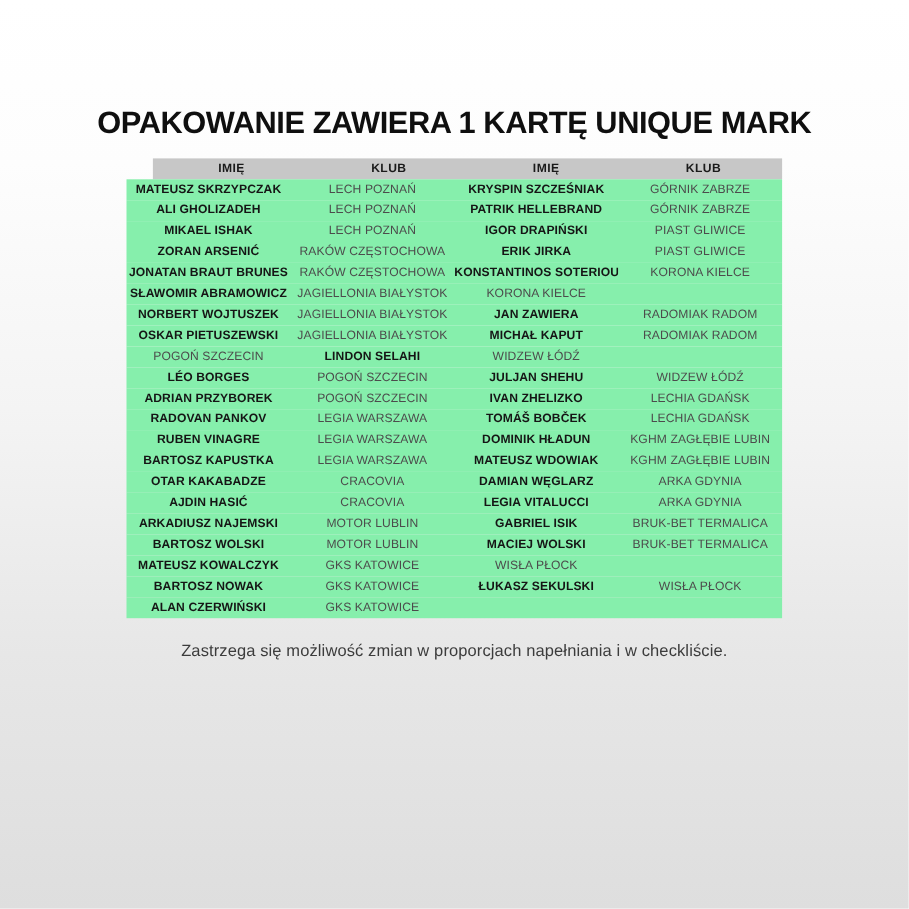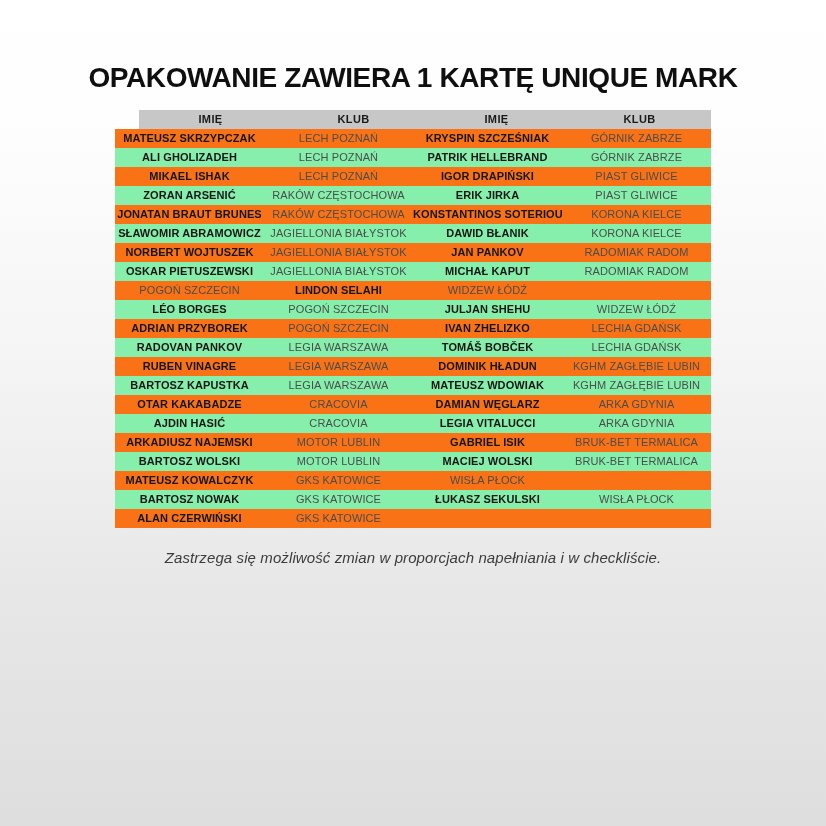--- a/index.html
+++ b/index.html
@@ -14,42 +14,42 @@
     font-family: "Liberation Sans", sans-serif;
     -webkit-font-smoothing: antialiased;
   }
   .page {
     width: 826px;
     height: 826px;
     position: relative;
   }
   .title {
     margin: 0;
-    padding-top: 62px;
+    padding-top: 96px;
     text-align: center;
     font-size: 28px;
     font-weight: bold;
     letter-spacing: -0.4px;
     color: #0f0f0f;
   }
   .table {
     width: 596px;
     margin: 16px auto 0 auto;
   }
   .trow {
     display: grid;
     grid-template-columns: repeat(4, 1fr);
     height: 19px;
     align-items: center;
   }
   .trow.header {
     background: #c7c7c7;
     margin-left: 24px;
   }
-  .trow.odd  { background: #f97316; }
+  .trow.odd  { background: #86efac; }
   .trow.even { background: #86efac; }
   .cell {
     text-align: center;
     font-size: 11px;
     line-height: 19px;
     white-space: nowrap;
     overflow: hidden;
     letter-spacing: 0.1px;
   }
   .cell.head {
@@ -63,21 +63,20 @@
   }
   .cell.club {
     font-weight: normal;
     color: #4c4c4c;
   }
   .disclaimer {
     margin: 0;
     padding-top: 21px;
     text-align: center;
     font-size: 15px;
-    font-style: italic;
     color: #3c3c3c;
     letter-spacing: 0.1px;
   }
 </style>
 </head>
 <body>
 
 <div class="page">
 
   <h1 class="title">OPAKOWANIE ZAWIERA 1 KARTĘ UNIQUE MARK</h1>
@@ -116,27 +115,26 @@
         </div>
         <div class="trow odd">
           <div class="cell name">JONATAN BRAUT BRUNES</div>
           <div class="cell club">RAKÓW CZĘSTOCHOWA</div>
           <div class="cell name">KONSTANTINOS SOTERIOU</div>
           <div class="cell club">KORONA KIELCE</div>
         </div>
         <div class="trow even">
           <div class="cell name">SŁAWOMIR ABRAMOWICZ</div>
           <div class="cell club">JAGIELLONIA BIAŁYSTOK</div>
-          <div class="cell name">DAWID BŁANIK</div>
           <div class="cell club">KORONA KIELCE</div>
         </div>
         <div class="trow odd">
           <div class="cell name">NORBERT WOJTUSZEK</div>
           <div class="cell club">JAGIELLONIA BIAŁYSTOK</div>
-          <div class="cell name">JAN PANKOV</div>
+          <div class="cell name">JAN ZAWIERA</div>
           <div class="cell club">RADOMIAK RADOM</div>
         </div>
         <div class="trow even">
           <div class="cell name">OSKAR PIETUSZEWSKI</div>
           <div class="cell club">JAGIELLONIA BIAŁYSTOK</div>
           <div class="cell name">MICHAŁ KAPUT</div>
           <div class="cell club">RADOMIAK RADOM</div>
         </div>
         <div class="trow odd">
           <div class="cell club">POGOŃ SZCZECIN</div>

